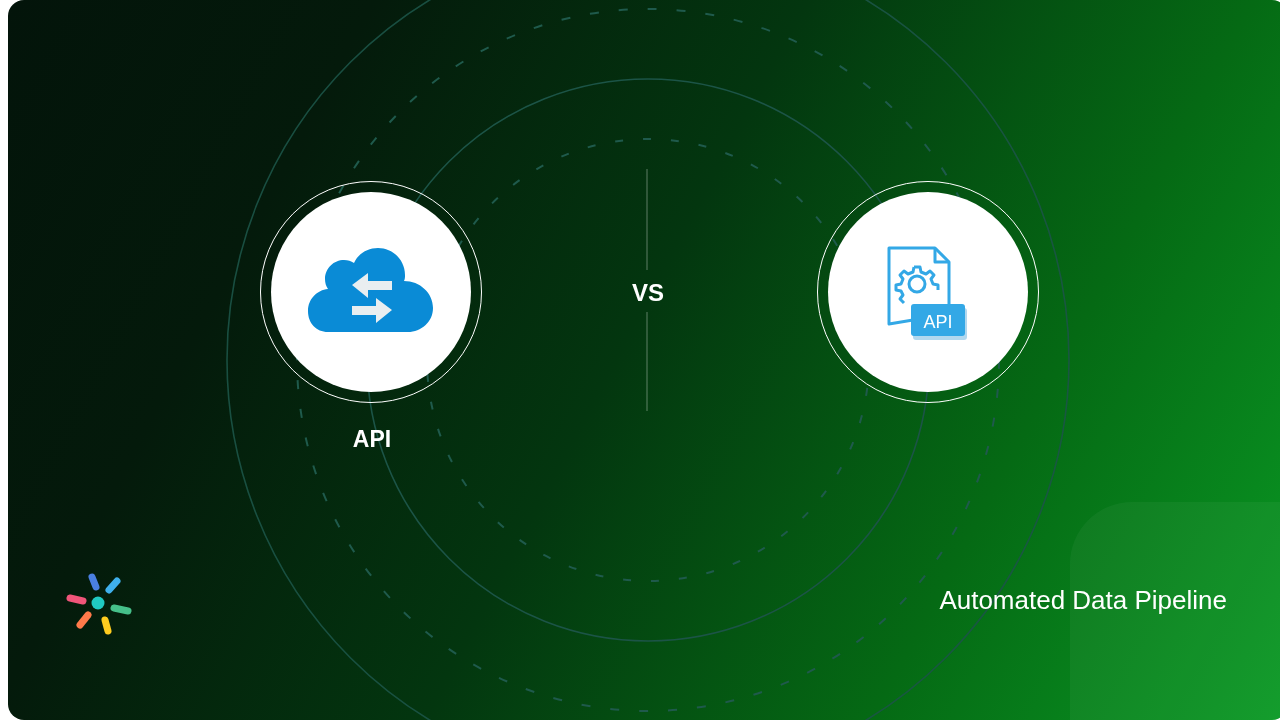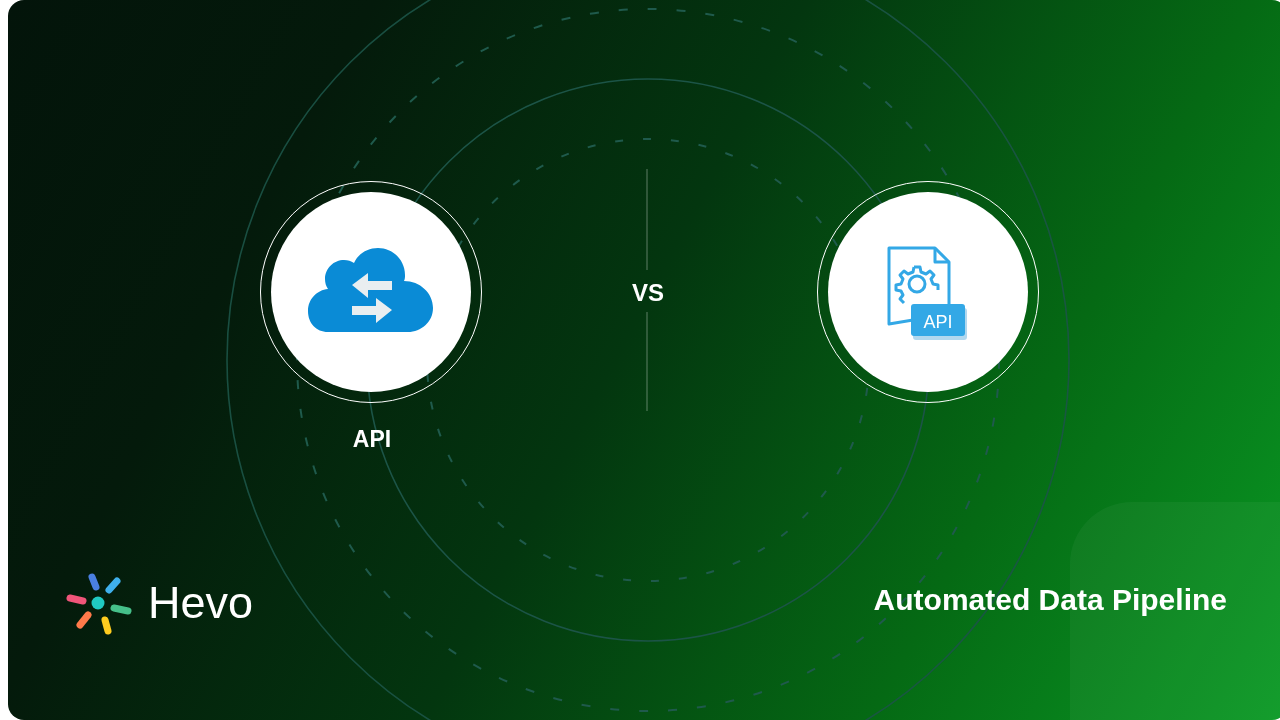--- a/index.html
+++ b/index.html
@@ -34,21 +34,21 @@
     .label {
       position: absolute; color: #ffffff; font-family: "Liberation Sans", sans-serif; font-weight: bold;
       font-size: 23px; line-height: 28px; text-align: center; letter-spacing: 0px;
     }
     .hevo-word {
       position: absolute; left: 140px; top: 578px; color: #ffffff;
       font-family: "Liberation Sans", sans-serif; font-size: 45px; line-height: 50px; font-weight: normal;
     }
     .tagline {
       position: absolute; right: 61px; top: 586px; color: #ffffff;
-      font-family: "Liberation Sans", sans-serif; font-size: 30px; line-height: 28px; font-weight: 700; text-align: center;
+      font-family: "Liberation Sans", sans-serif; font-size: 26px; line-height: 28px; font-weight: 400; text-align: center;
     }
   </style>
 </head>
 <body>
 
 <div class="banner">
   <div class="overlay-card"></div>
 
   <svg class="rings" width="1280" height="720">
     <circle cx="640" cy="360" r="421" fill="none" stroke="#1c5447" stroke-width="1.6" opacity="0.9"></circle>
@@ -88,16 +88,15 @@
 
   <svg style="position:absolute;left:54px;top:568px;" width="74" height="70" viewBox="0 0 74 70">
     <circle cx="36" cy="35" r="6.5" fill="#20c9c2"></circle>
     <line x1="30" y1="9" x2="34" y2="19" stroke="#4a7fe0" stroke-width="7" stroke-linecap="round"></line>
     <line x1="55" y1="13" x2="47" y2="22" stroke="#3fb0ec" stroke-width="7" stroke-linecap="round"></line>
     <line x1="8" y1="30" x2="21" y2="33" stroke="#f0557a" stroke-width="7" stroke-linecap="round"></line>
     <line x1="52" y1="40" x2="66" y2="43" stroke="#46c08a" stroke-width="7" stroke-linecap="round"></line>
     <line x1="26" y1="47" x2="18" y2="57" stroke="#ff7a4a" stroke-width="7" stroke-linecap="round"></line>
     <line x1="43" y1="52" x2="46" y2="63" stroke="#ffcc1f" stroke-width="7" stroke-linecap="round"></line>
   </svg>
-  <div class="hevo-word">Hevo</div>
 
   <div class="tagline">Automated Data Pipeline</div>
 </div>
 
 </body></html>

